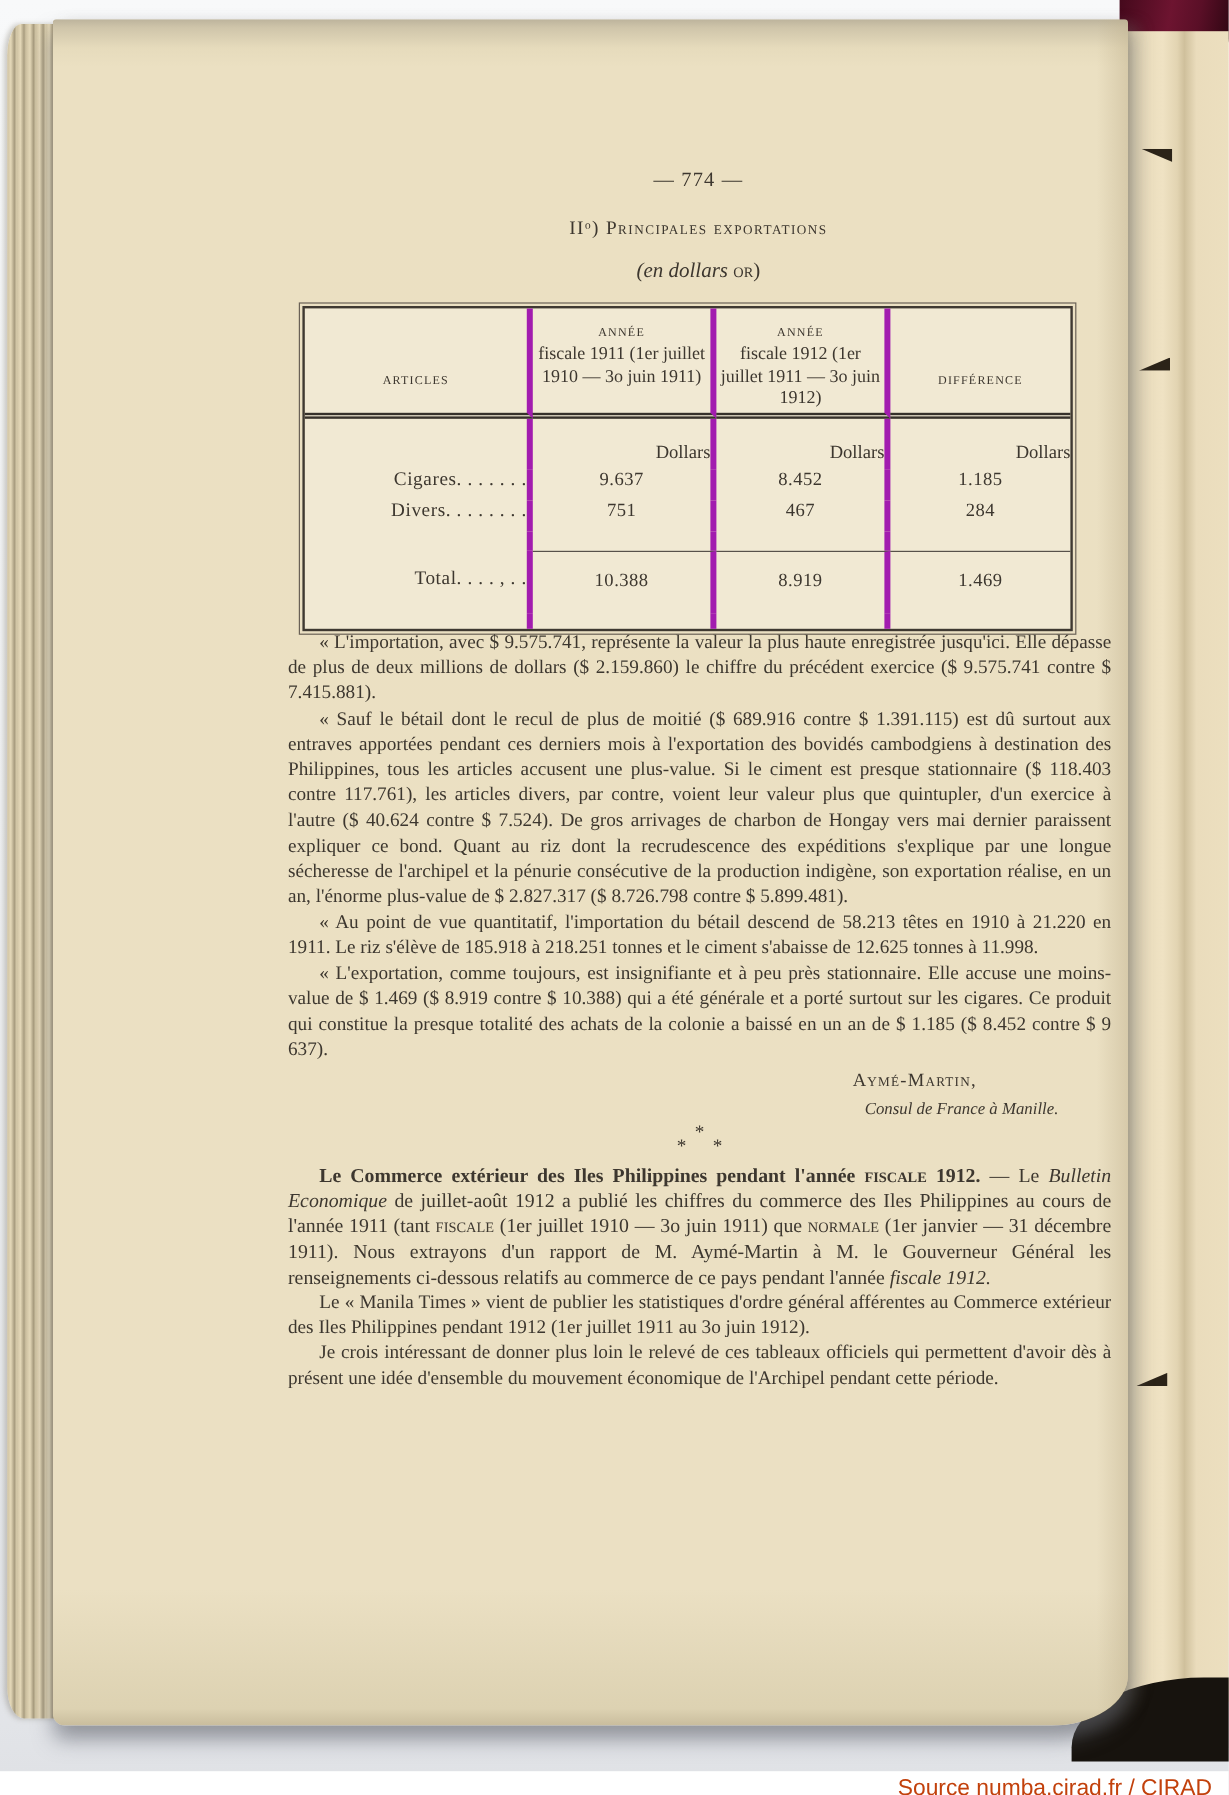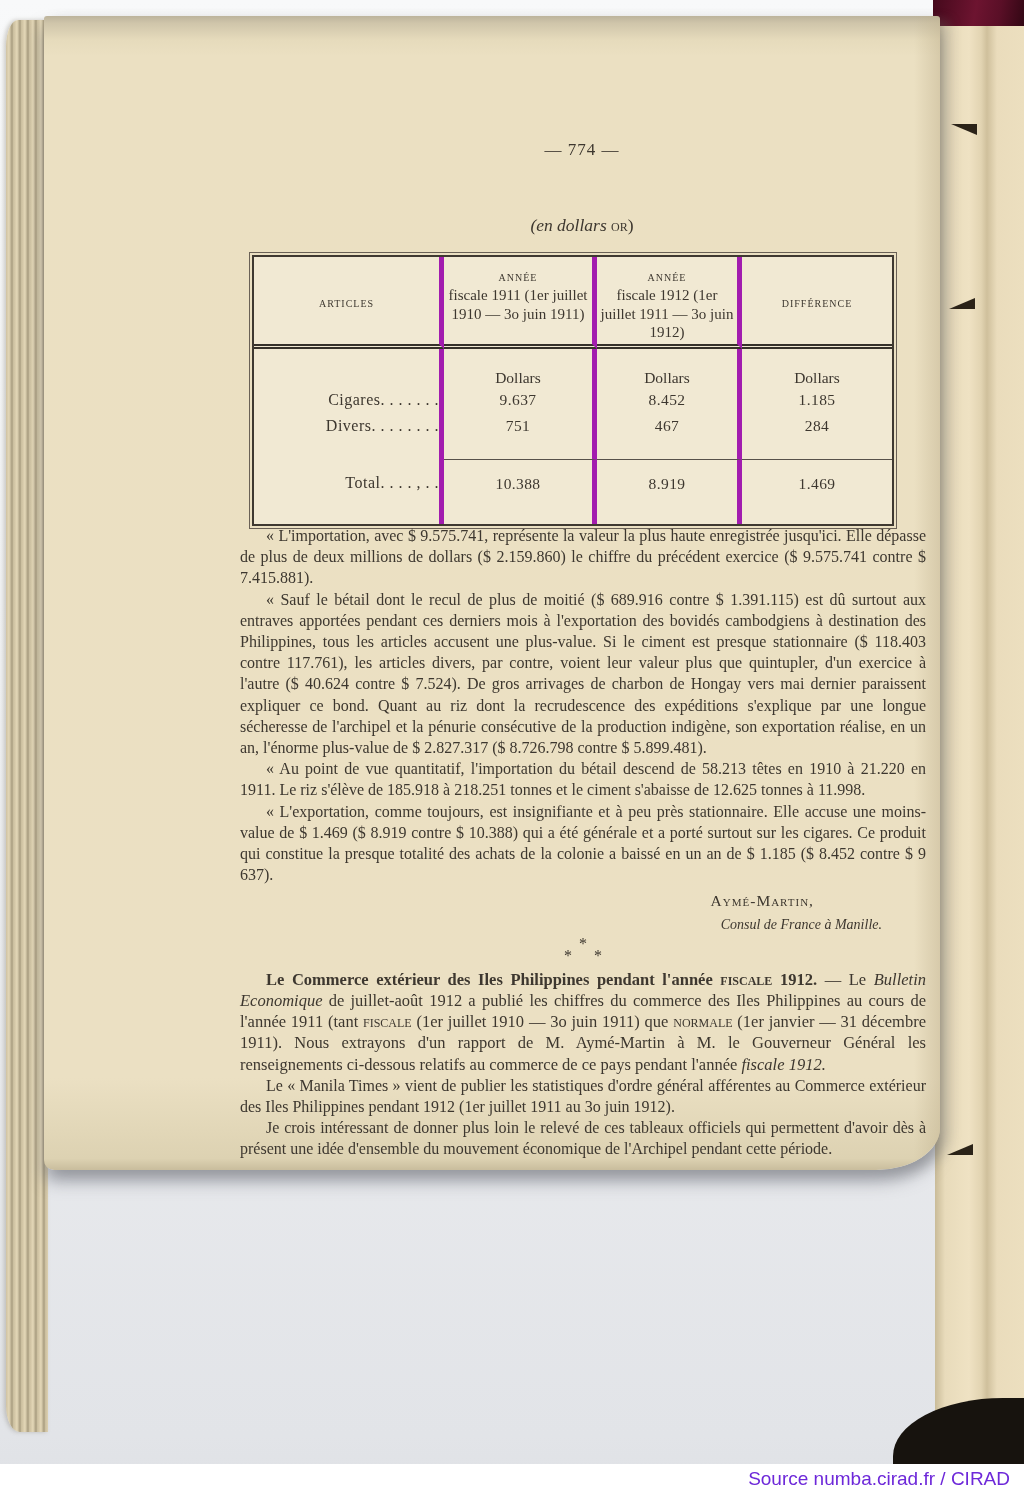--- a/index.html
+++ b/index.html
@@ -32,21 +32,21 @@
   .notch{position:absolute;width:26px;height:11px;background:#2b2318;
     clip-path:polygon(0 100%,100% 0,100% 100%);}
   .notch.n1{left:14px;top:272px;}
   .notch.n2{left:16px;top:98px;transform:scaleY(-1);}
   .notch.n3{left:12px;top:1118px;}
   .black-corner{
     position:absolute;left:893px;right:0;top:1398px;bottom:28px;
     background:#17130e;border-top-left-radius:110px 58px;
   }
   .page{
-    position:absolute;left:44px;top:16px;width:896px;height:1154px;
+    position:absolute;left:44px;top:16px;width:896px;height:1422px;
     background:
       linear-gradient(270deg,rgba(190,175,140,.45) 0px,rgba(190,175,140,0) 26px),
       linear-gradient(180deg,#bcb39c 0px,#cfc5aa 7px,#e6dbbc 24px,#ebe0c2 40px,#ebe0c3 92%,#ddd2b2 99%,#c9bd9d 100%);
     border-radius:3px 3px 64px 10px / 3px 3px 42px 10px;
     box-shadow:0 12px 16px rgba(95,100,112,.5),10px 4px 12px rgba(120,116,104,.25);
   }
 
   
   .pageno{position:absolute;left:196px;top:124px;width:684px;text-align:center;
     font-size:17px;letter-spacing:1px;}
@@ -56,24 +56,24 @@
     font-size:17.5px;}
 
   
   .tbl-outer{position:absolute;left:205px;top:236px;width:648px;
     border:1.5px solid #6a6156;padding:2px;box-sizing:border-box;}
   .tbl{border:2px solid #3f3931;background:#f1e9d3;
     display:grid;grid-template-columns:190px 153px 145px auto;}
   .cell{box-sizing:border-box;font-size:15.5px;}
   .vr{border-right:5px solid #a21caf;}
   .hcell{height:92px;padding-top:11px;text-align:center;border-bottom:5px double #36312a;}
-  .hcell.mid{padding-top:36px;}
+  .hcell.mid{padding-top:50px;}
   .htitle{font-size:14.5px;letter-spacing:1px;}
   .hsub{font-size:15px;line-height:18.5px;padding:1px 2px 0;}
-  .ucell{height:42px;padding-top:20px;text-align:center;font-size:15.5px;}
+  .ucell{height:42px;padding-top:20px;text-align:right;font-size:15.5px;}
   .rcell{height:26px;text-align:center;letter-spacing:.4px;}
   .lblcell{text-align:right;padding-left:14px;letter-spacing:.5px;font-size:16px;}
   .spacer{height:16px;}
   .tcell{height:52px;padding-top:15px;text-align:center;letter-spacing:.4px;}
   .rule-top{border-top:1px solid #57514a;}
   .tlbl{text-align:right;padding-left:46px;font-size:16px;letter-spacing:.5px;margin-left:21px;}
   .botpad{height:13px;}
 
   
   .bodytext{position:absolute;left:196px;top:509px;width:686px;
@@ -82,42 +82,43 @@
   .signature{margin-top:5px;text-align:right;}
   .sig-name{display:block;margin-right:112px;font-size:15.5px;letter-spacing:1px;}
   .sig-role{display:block;margin-right:44px;font-style:italic;font-size:14px;margin-top:2px;}
   .asterism{text-align:center;margin:3px 0 4px;line-height:12px;font-size:16px;}
   .asterism .row2{letter-spacing:0;}
   .asterism .row2 .gap{display:inline-block;width:22px;}
   .section{margin-top:7px;}
   .lead{font-size:16.5px;}
 
   
-  .footer-bar{position:absolute;left:0;right:0;bottom:0;height:32px;background:#ffffff;
-    font-family:"Liberation Sans","DejaVu Sans",sans-serif;font-size:19px;color:#6d28d9;
+  .footer-bar{position:absolute;left:0;right:0;bottom:0;height:20px;background:#ffffff;
+    font-family:"Liberation Sans","DejaVu Sans",sans-serif;font-size:19px;color:#c2410c;
     text-align:right;line-height:29px;padding-right:14px;box-sizing:border-box;}
 </style>
 </head>
 <body>
 
 <div class="page-stack"></div>
 <div class="headband"></div>
 
 <div class="right-page">
   <div class="notch n1"></div>
   <div class="notch n2"></div>
   <div class="notch n3"></div>
 </div>
 
 <div class="black-corner"></div>
 
 <div class="page">
 
   <div class="pageno">— 774 —</div>
 
+  <div class="title"><span>IIᵒ)</span> <span class="sc">Principales exportations</span></div>
 
   <div class="subtitle"><span class="it">(en dollars</span> <span class="sc">or)</span></div>
 
   <div class="tbl-outer">
     <div class="tbl">
 
       <div class="cell hcell mid vr"><span class="sc htitle">articles</span></div>
       <div class="cell hcell vr">
         <div class="sc htitle">année</div>
         <div class="hsub">fiscale 1911 (1er juillet 1910 — 3o juin 1911)</div>

